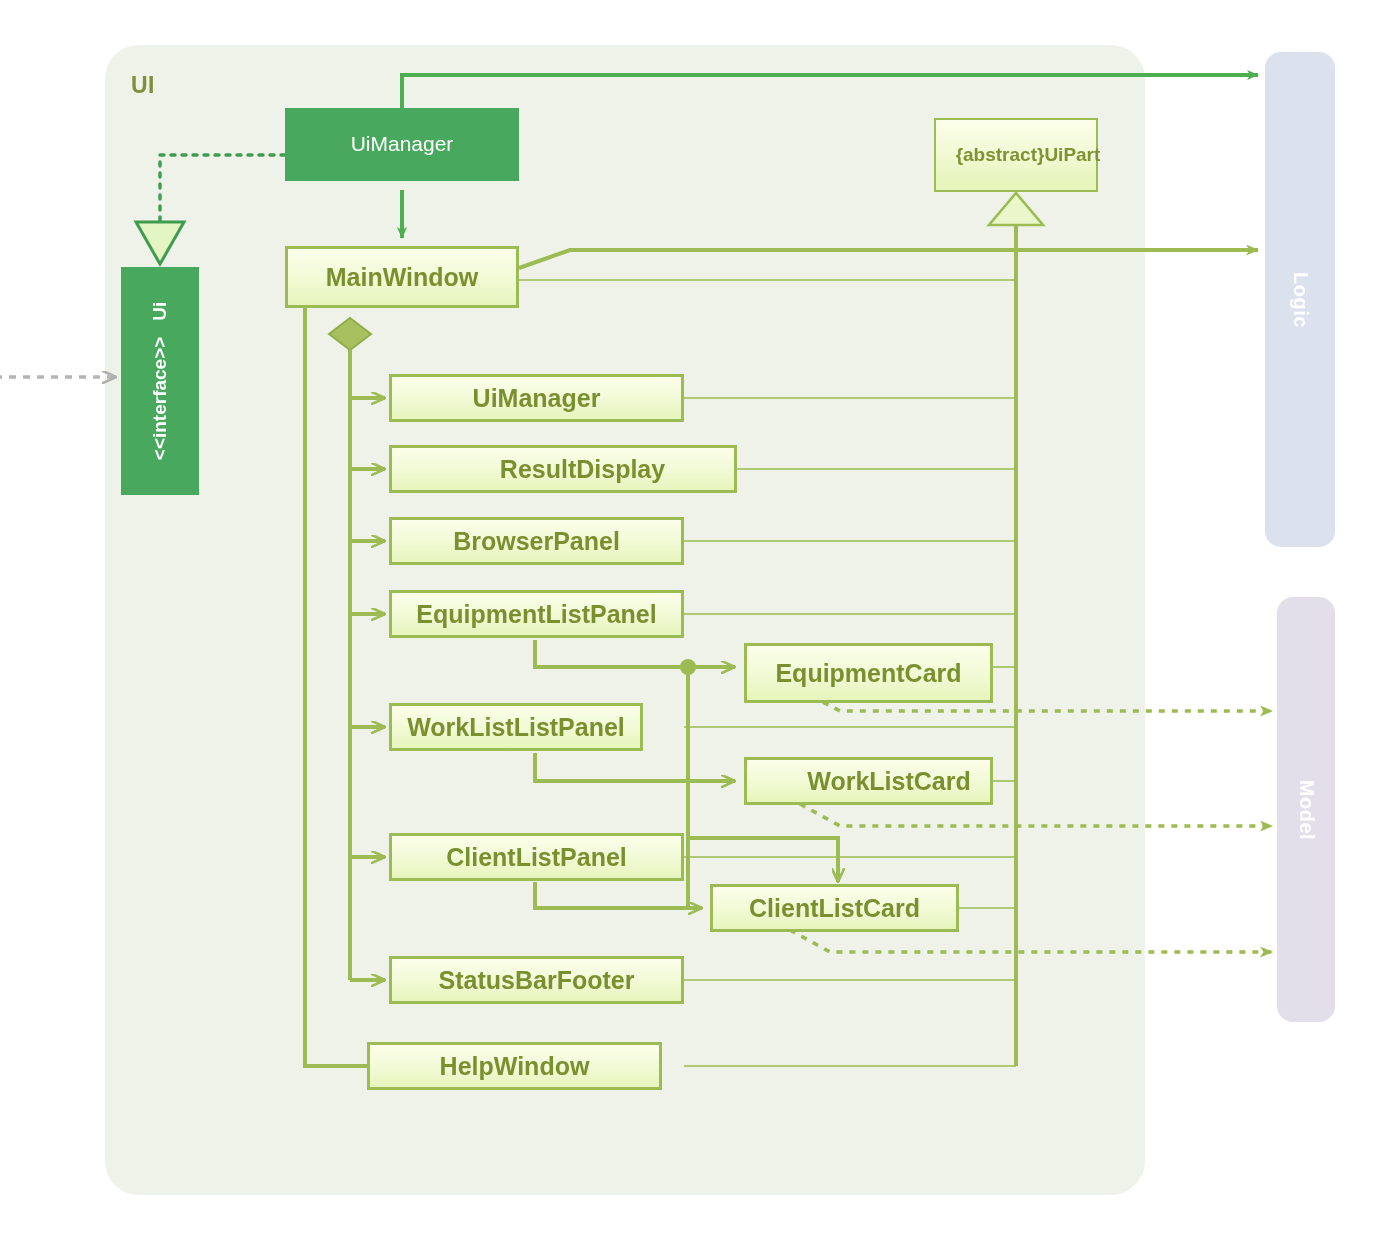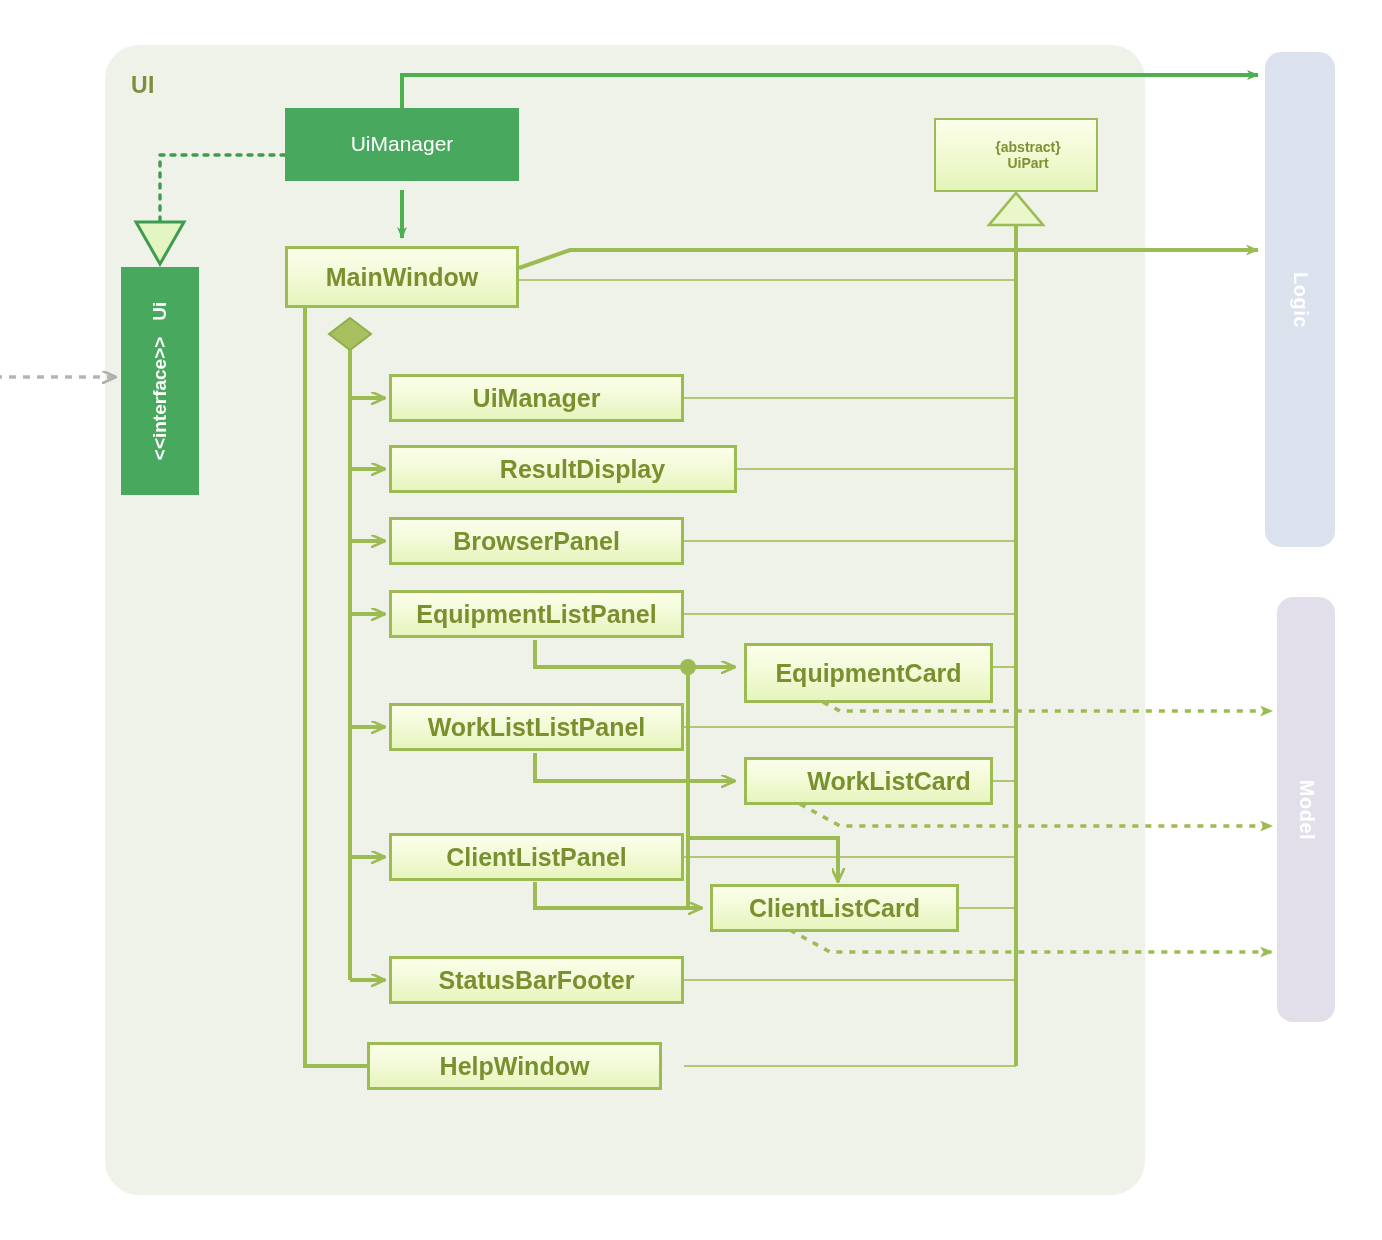--- a/index.html
+++ b/index.html
@@ -37,22 +37,22 @@
   .node.light{
     background:linear-gradient(to bottom,#fbfee9 0%,#f4fbdc 38%,#e6f5bd 100%);
     border:3px solid #9cbb52;color:#79902f;font-weight:bold;font-size:25px;
   }
   .node.solid{
     background:#48a85d;border:1px solid #48a85d;color:#ffffff;
     font-weight:normal;font-size:21px;
   }
   .node.abstract{
     background:linear-gradient(to bottom,#fbfee9 0%,#f2fad5 45%,#e4f4b9 100%);
-    border:2px solid #9cbb52;color:#7d9333;font-weight:bold;font-size:14px;
-    flex-direction:column;
+    border:2px solid #9cbb52;color:#7d9333;font-weight:bold;font-size:19px;
+    flex-direction:row;
     padding-left:24px;
   }
   .node.abstract .ln{display:block;}
 
   
   .iface{
     position:absolute;left:121px;top:267px;width:78px;height:228px;
     background:#48a85d;
   }
   .iface .rot{
@@ -188,21 +188,21 @@
     <span class="ln">{abstract}</span>
     <span class="ln">UiPart</span>
   </div>
 
   <div class="node light" style="left:285px;top:246px;width:234px;height:62px;">MainWindow</div>
 
   <div class="node light" style="left:389px;top:374px;width:295px;height:48px;">UiManager</div>
   <div class="node light" style="left:389px;top:445px;width:348px;height:48px;padding-left:39px;">ResultDisplay</div>
   <div class="node light" style="left:389px;top:517px;width:295px;height:48px;">BrowserPanel</div>
   <div class="node light" style="left:389px;top:590px;width:295px;height:48px;text-align:right;">EquipmentListPanel</div>
-  <div class="node light" style="left:389px;top:703px;width:295px;height:48px;">WorkListListPanel</div>
+  <div class="node light" style="left:389px;top:703px;width:254px;height:48px;">WorkListListPanel</div>
   <div class="node light" style="left:389px;top:833px;width:295px;height:48px;">ClientListPanel</div>
   <div class="node light" style="left:389px;top:956px;width:295px;height:48px;">StatusBarFooter</div>
   <div class="node light" style="left:367px;top:1042px;width:295px;height:48px;">HelpWindow</div>
 
   <div class="node light" style="left:744px;top:643px;width:249px;height:60px;">EquipmentCard</div>
   <div class="node light" style="left:744px;top:757px;width:249px;height:48px;padding-left:41px;">WorkListCard</div>
   <div class="node light" style="left:710px;top:884px;width:249px;height:48px;">ClientListCard</div>
 
 </div>
 

